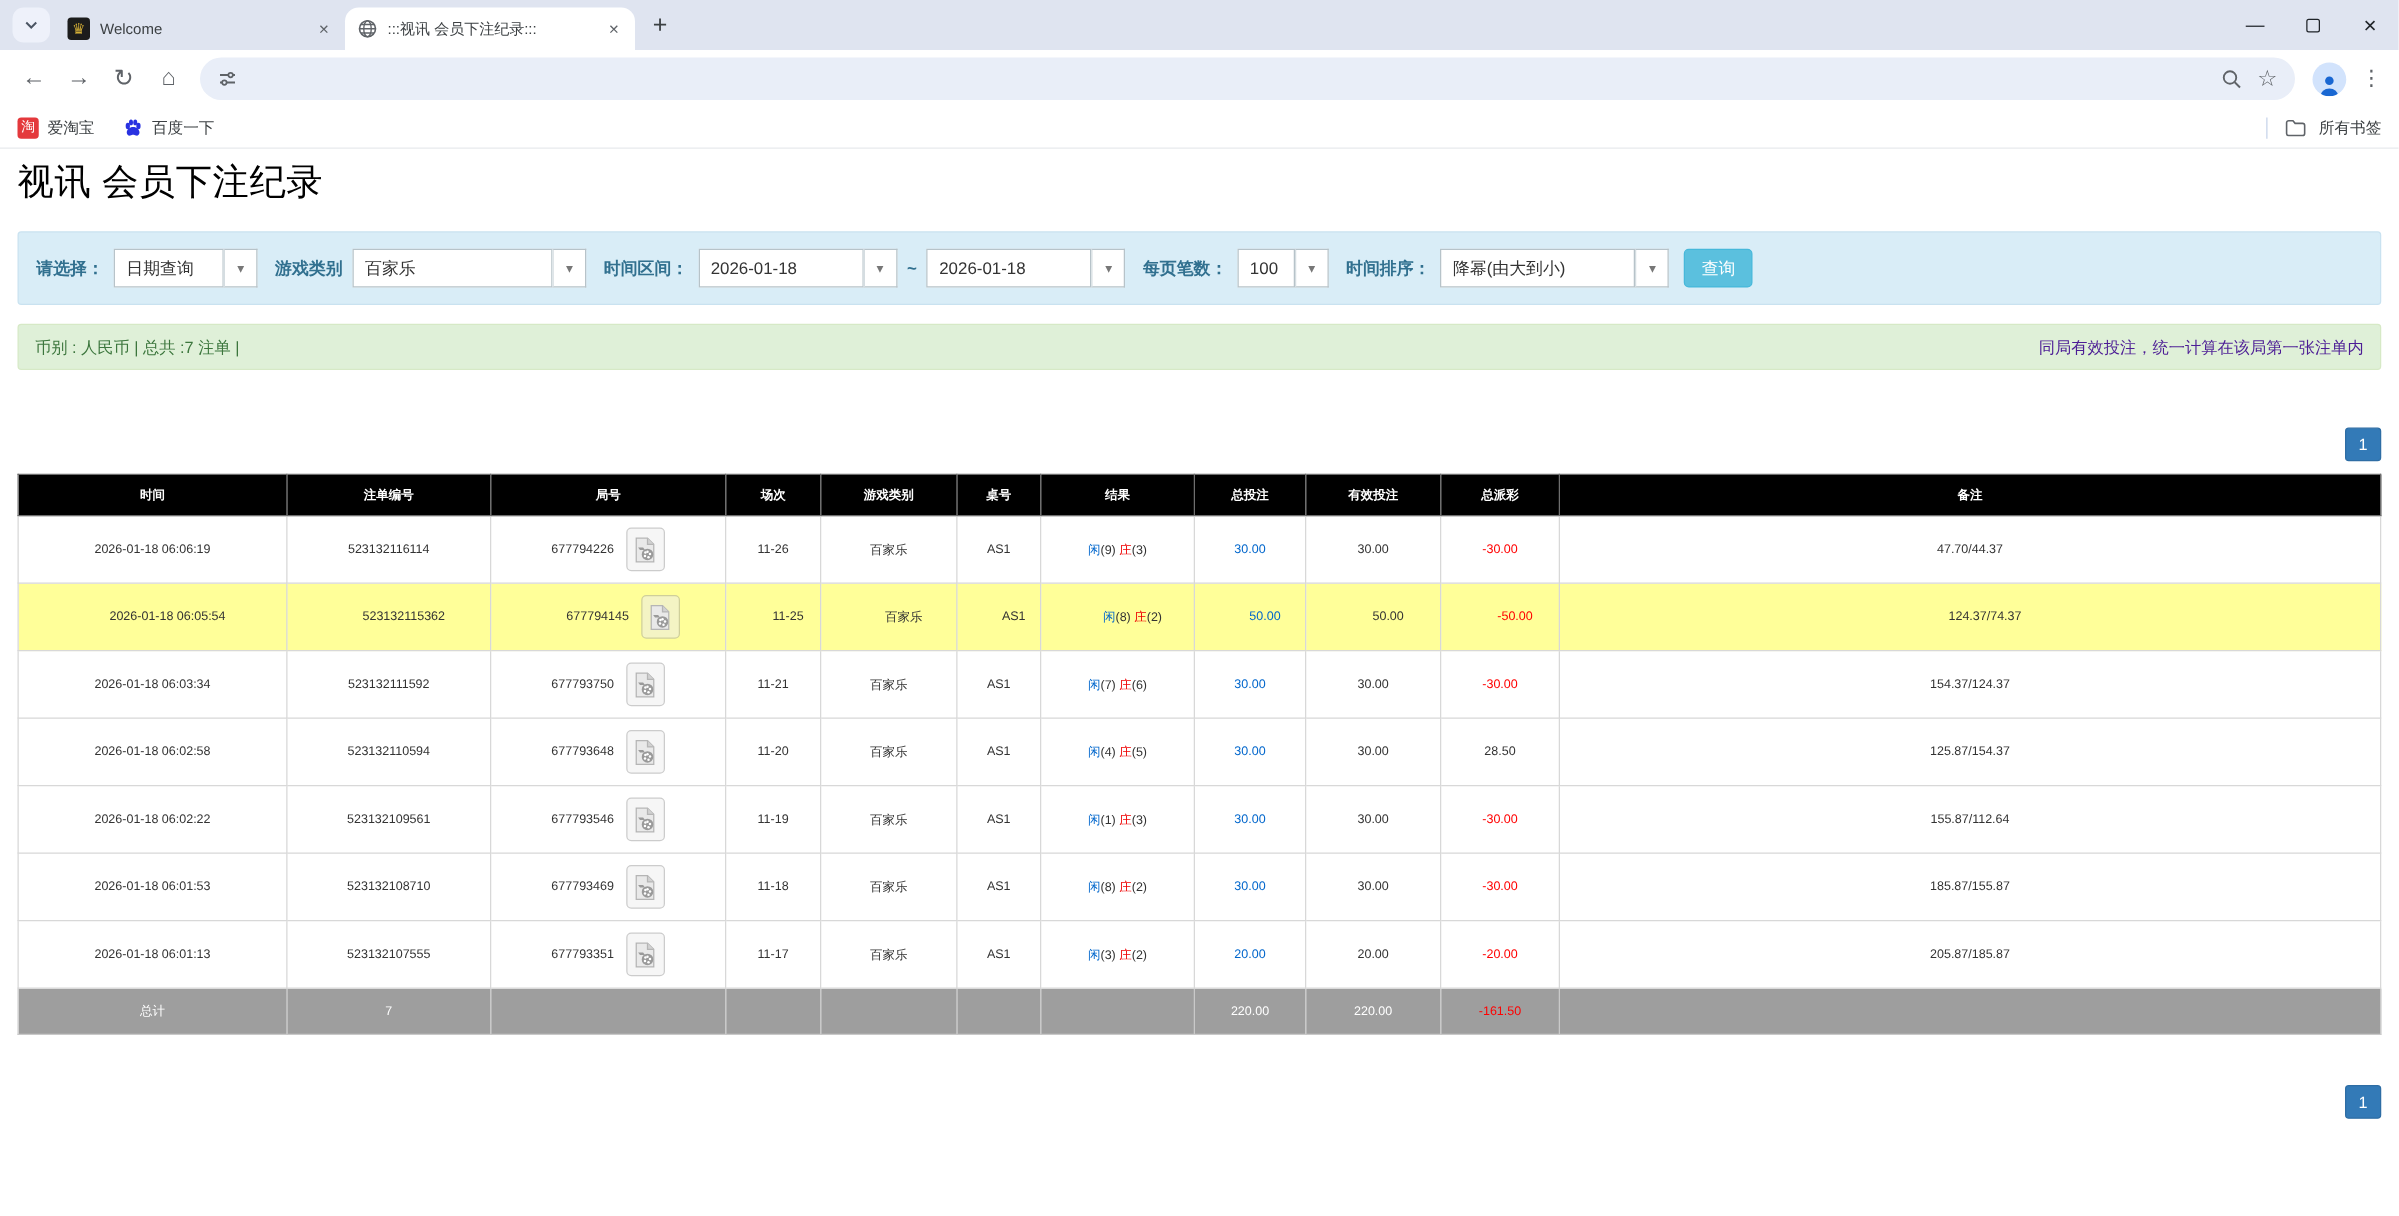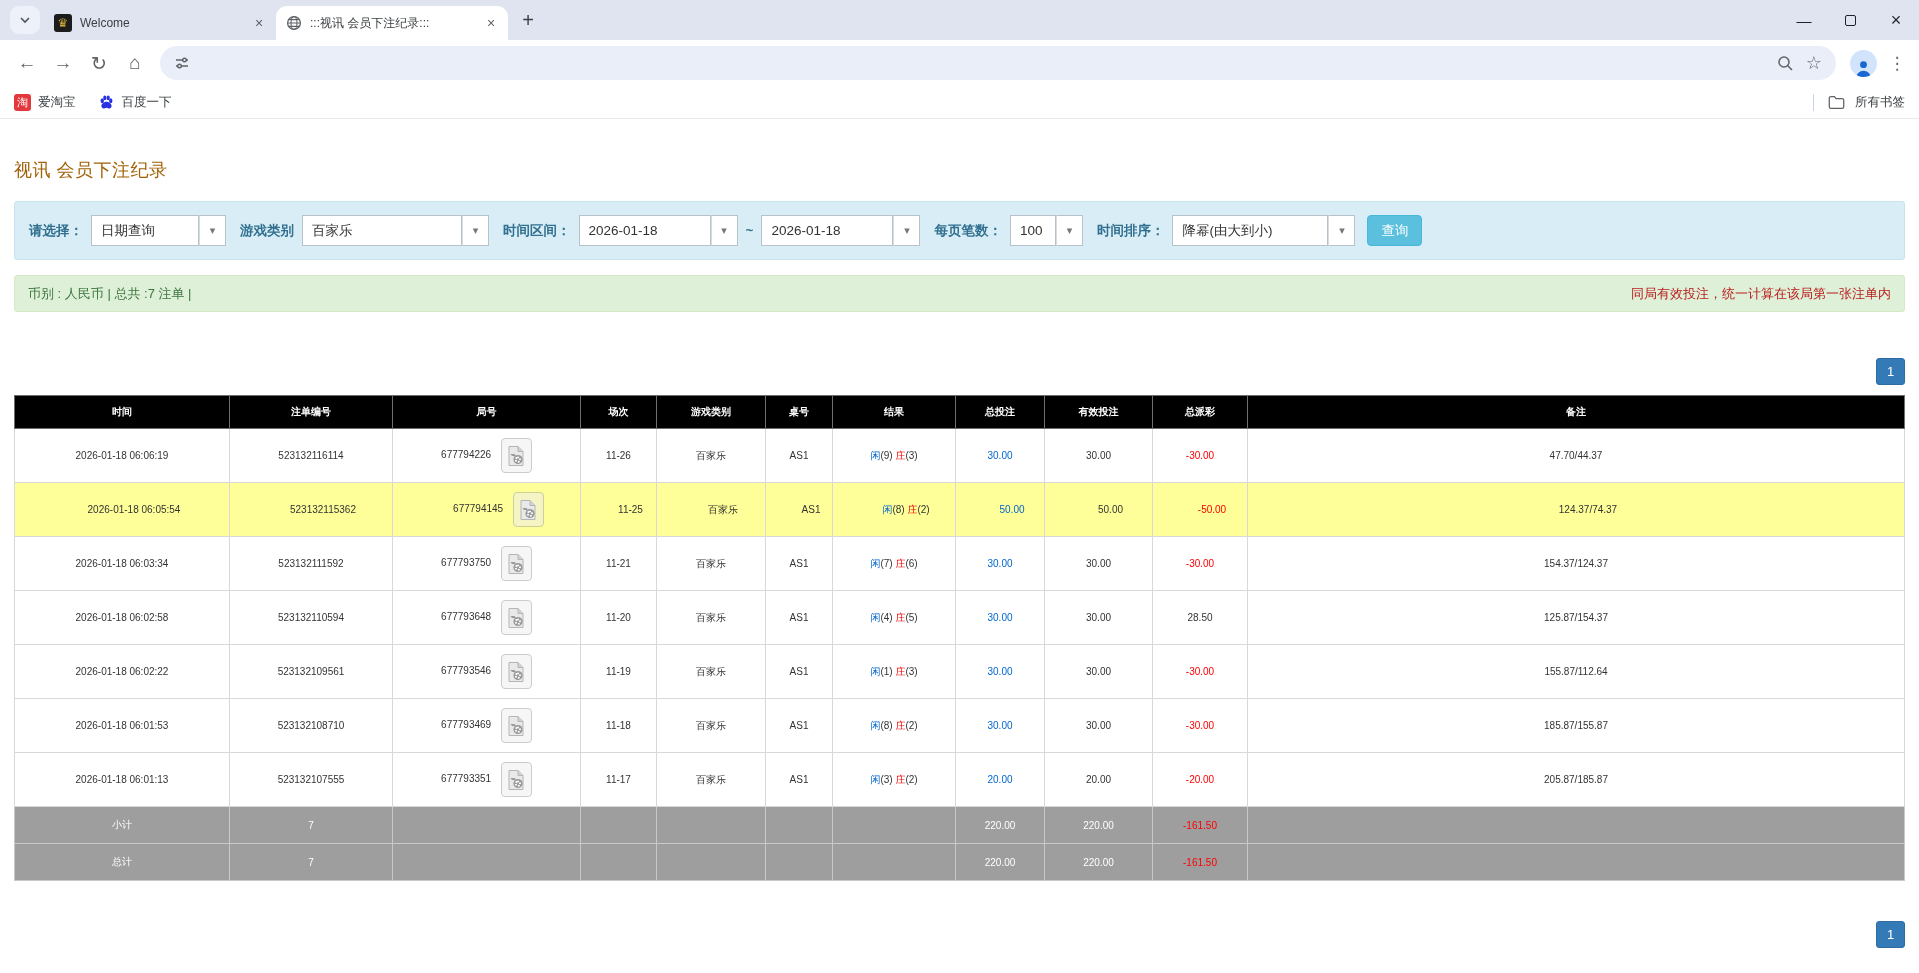--- a/index.html
+++ b/index.html
@@ -39,37 +39,37 @@
   .bookmarks-bar { height:33px; background:#fff; border-bottom:1px solid #e8eaed; display:flex;
     align-items:center; padding:0 14px; font-size:12.5px; color:#3c4043; }
   .bm-item { display:flex; align-items:center; gap:7px; margin-right:22px; }
   .tao-icon { width:17px; height:17px; background:#e4393c; color:#fff; border-radius:3px; font-size:11px;
     line-height:17px; text-align:center; }
   .bm-right { margin-left:auto; display:flex; align-items:center; gap:10px; }
   .bm-divider { width:1px; height:17px; background:#c6d3ea; margin-right:4px; }
 
   
   .content { padding:0 14px; }
-  .page-title { font-size:18px; font-weight:400; color:#a16207; margin:39px 0 19px; letter-spacing:.5px; }
+  .page-title { font-size:29px; font-weight:400; color:#000000; margin:7px 0 19px; letter-spacing:.5px; }
 
   .filter-panel { background:#d9edf7; border:1px solid #c9e2f0; border-radius:3px; padding:13px 12px;
     display:flex; align-items:center; font-size:13.5px; color:#31708f; font-weight:bold; }
   .f-label { margin:0 8px 0 14px; white-space:nowrap; }
   .combo { display:flex; height:31px; font-weight:normal; }
   .combo .box { background:#fff; border:1px solid #b7c3c9; padding:0 9px; display:flex; align-items:center;
     color:#333; font-size:13.5px; }
   .combo .arrow-btn { width:27px; border:1px solid #b7c3c9; border-left:1px solid #d5dde1; background:#fff;
     color:#777; display:flex; align-items:center; justify-content:center; font-size:11px; }
   .tilde { margin:0 8px; color:#31708f; }
   .search-btn { background:#5bc0de; color:#fff; border:1px solid #46b8da; border-radius:4px; height:31px;
     padding:0 13px; font-size:13.5px; margin-left:12px; }
 
   .summary-bar { margin-top:15px; background:#dff0d8; border:1px solid #d6e9c6; border-radius:3px;
     height:37px; display:flex; align-items:center; padding:0 13px; font-size:13px; color:#3c763d; }
-  .summary-note { margin-left:auto; color:#b91c1c; }
+  .summary-note { margin-left:auto; color:#4c1d95; }
 
   .pager-row { display:flex; justify-content:flex-end; }
   .pager-top { margin:46px 0 10px; }
   .pager-bottom { margin:40px 0 8px; }
   .page-btn { min-width:29px; height:27px; background:#337ab7; color:#fff; border:1px solid #2e6da4;
     border-radius:3px; font-size:13px; display:flex; align-items:center; justify-content:center; }
 
   table.records { width:100%; border-collapse:collapse; table-layout:fixed; font-size:10px; color:#333; }
   .records thead th { background:#000; color:#fff; height:33px; font-weight:bold; border:1px solid #6e6e6e; }
   .records tbody td { height:54px; text-align:center; border:1px solid #d8d8d8; background:#fff; }
@@ -167,21 +167,21 @@
     <span>所有书签</span>
   </div>
 </div>
 
 <div class="content">
   <h1 class="page-title">视讯 会员下注纪录</h1>
 
   <div class="filter-panel">
     <span class="f-label" style="margin-left:2px;">请选择：</span>
     <div class="combo">
-      <span class="box" style="width:108px;">日期查询</span>
+      <span class="box" style="width:88px;">日期查询</span>
       <span class="arrow-btn">▾</span>
     </div>
     <span class="f-label">游戏类别</span>
     <div class="combo">
       <span class="box" style="width:160px;">百家乐</span>
       <span class="arrow-btn">▾</span>
     </div>
     <span class="f-label">时间区间：</span>
     <div class="combo">
       <span class="box" style="width:132px;">2026-01-18</span>
@@ -429,44 +429,31 @@
           <td>AS1</td>
           <td><span class="res-p">闲</span>(3) <span class="res-b">庄</span>(2)</td>
           <td class="amt-link">20.00</td>
           <td>20.00</td>
           <td class="neg">-20.00</td>
           <td>205.87/185.87</td>
         </tr>
       </tbody>
     <tfoot id="tfoot">
         <tr>
-          <td>小计</td>
+          <td>总计</td>
           <td>7</td>
           <td></td>
           <td></td>
           <td></td>
           <td></td>
           <td></td>
           <td>220.00</td>
           <td>220.00</td>
           <td class="neg">-161.50</td>
           <td></td>
         </tr>
-        <tr>
-          <td>总计</td>
-          <td>7</td>
-          <td></td>
-          <td></td>
-          <td></td>
-          <td></td>
-          <td></td>
-          <td>220.00</td>
-          <td>220.00</td>
-          <td class="neg">-161.50</td>
-          <td></td>
-        </tr>
       </tfoot>
   </table>
 
   <div class="pager-row pager-bottom">
     <div class="page-btn">1</div>
   </div>
 </div>
 
 </body></html>

